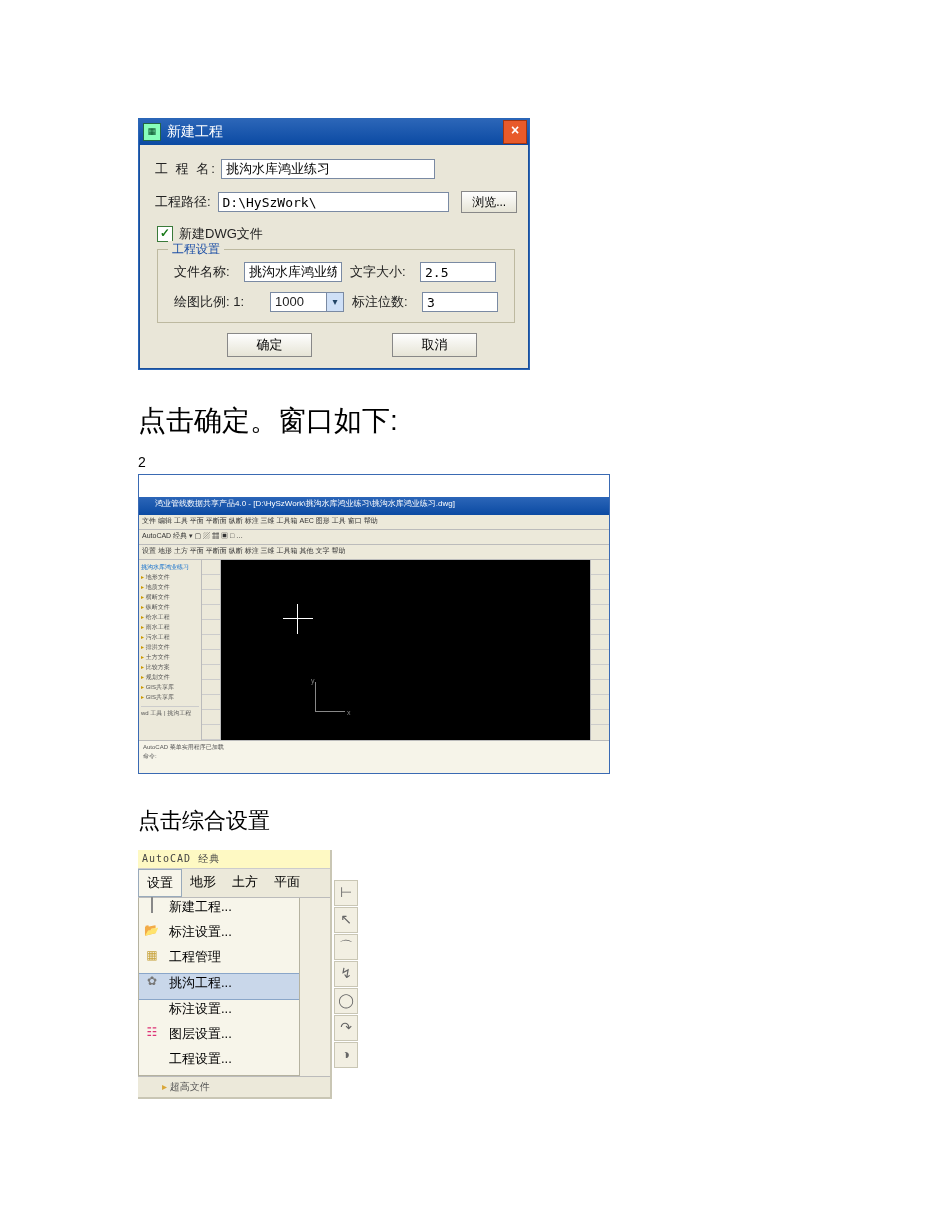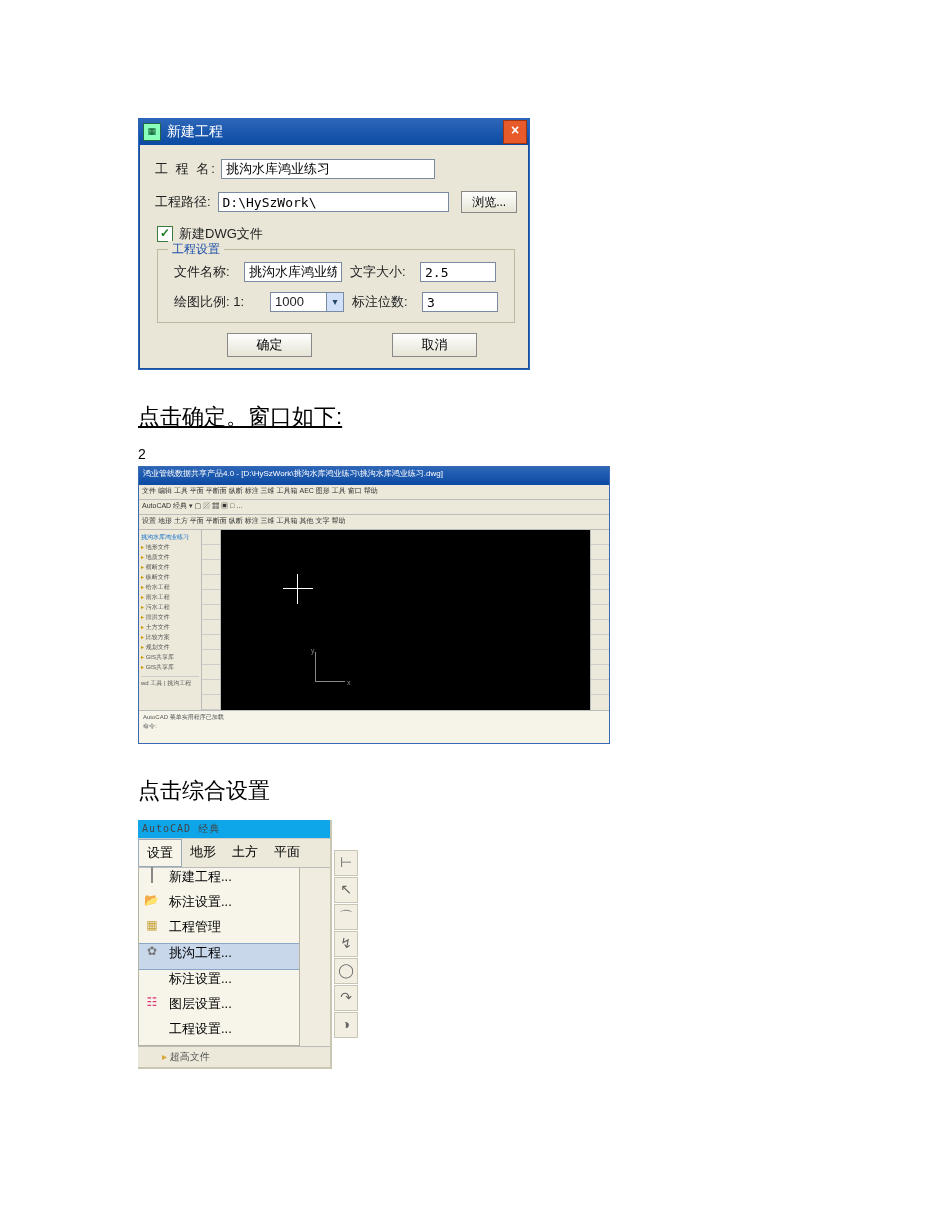--- a/index.html
+++ b/index.html
@@ -133,41 +133,40 @@
   }
   .btn {
     width: 88px; height: 24px;
     border: 1px solid #888;
     background: linear-gradient(#fefefe, #e6e4d6);
     font-size: 13px;
   }
 
   
   .body-text {
-    font-size: 22px;
+    font-size: 28px;
     margin: 32px 0 2px 0;
-    text-decoration: underline;
   }
   .pagenum {
     font-size: 14px;
     margin-bottom: 4px;
   }
 
   
   .cadwin {
     width: 470px;
     border: 1px solid #3a6ab3;
   }
   .cadwin-title {
     height: 16px;
     background: linear-gradient(#2c66b8, #0b4aa3);
     color: #fff;
     font-size: 8px;
-    padding: 1px 4px;
-    white-space: nowrap; overflow: hidden;
+    padding: 1px 16px;
+    white-space: nowrap; overflow: hidden; margin-top: 22px;
   }
   .cadwin-chrome {
     background: #ece9da;
     font-size: 7px;
     color: #333;
   }
   .cadwin-toolbar {
     height: 12px; padding: 1px 3px;
     border-bottom: 1px solid #bbb;
     white-space: nowrap; overflow: hidden;
@@ -231,21 +230,21 @@
     font-size: 13px;
     position: relative;
   }
   .menuwin-top {
     font-size: 10px;
     font-family: monospace;
     padding: 2px 4px;
     letter-spacing: 1px;
     border-bottom: 1px solid #ccc;
     color: #444;
-    background: #0ea5e9;
+    background: #fef9c3;
   }
   .menubar {
     display: flex;
     background: #ece9da;
     border-bottom: 1px solid #bbb;
   }
   .menubar div {
     padding: 4px 8px;
     font-size: 13px;
   }

